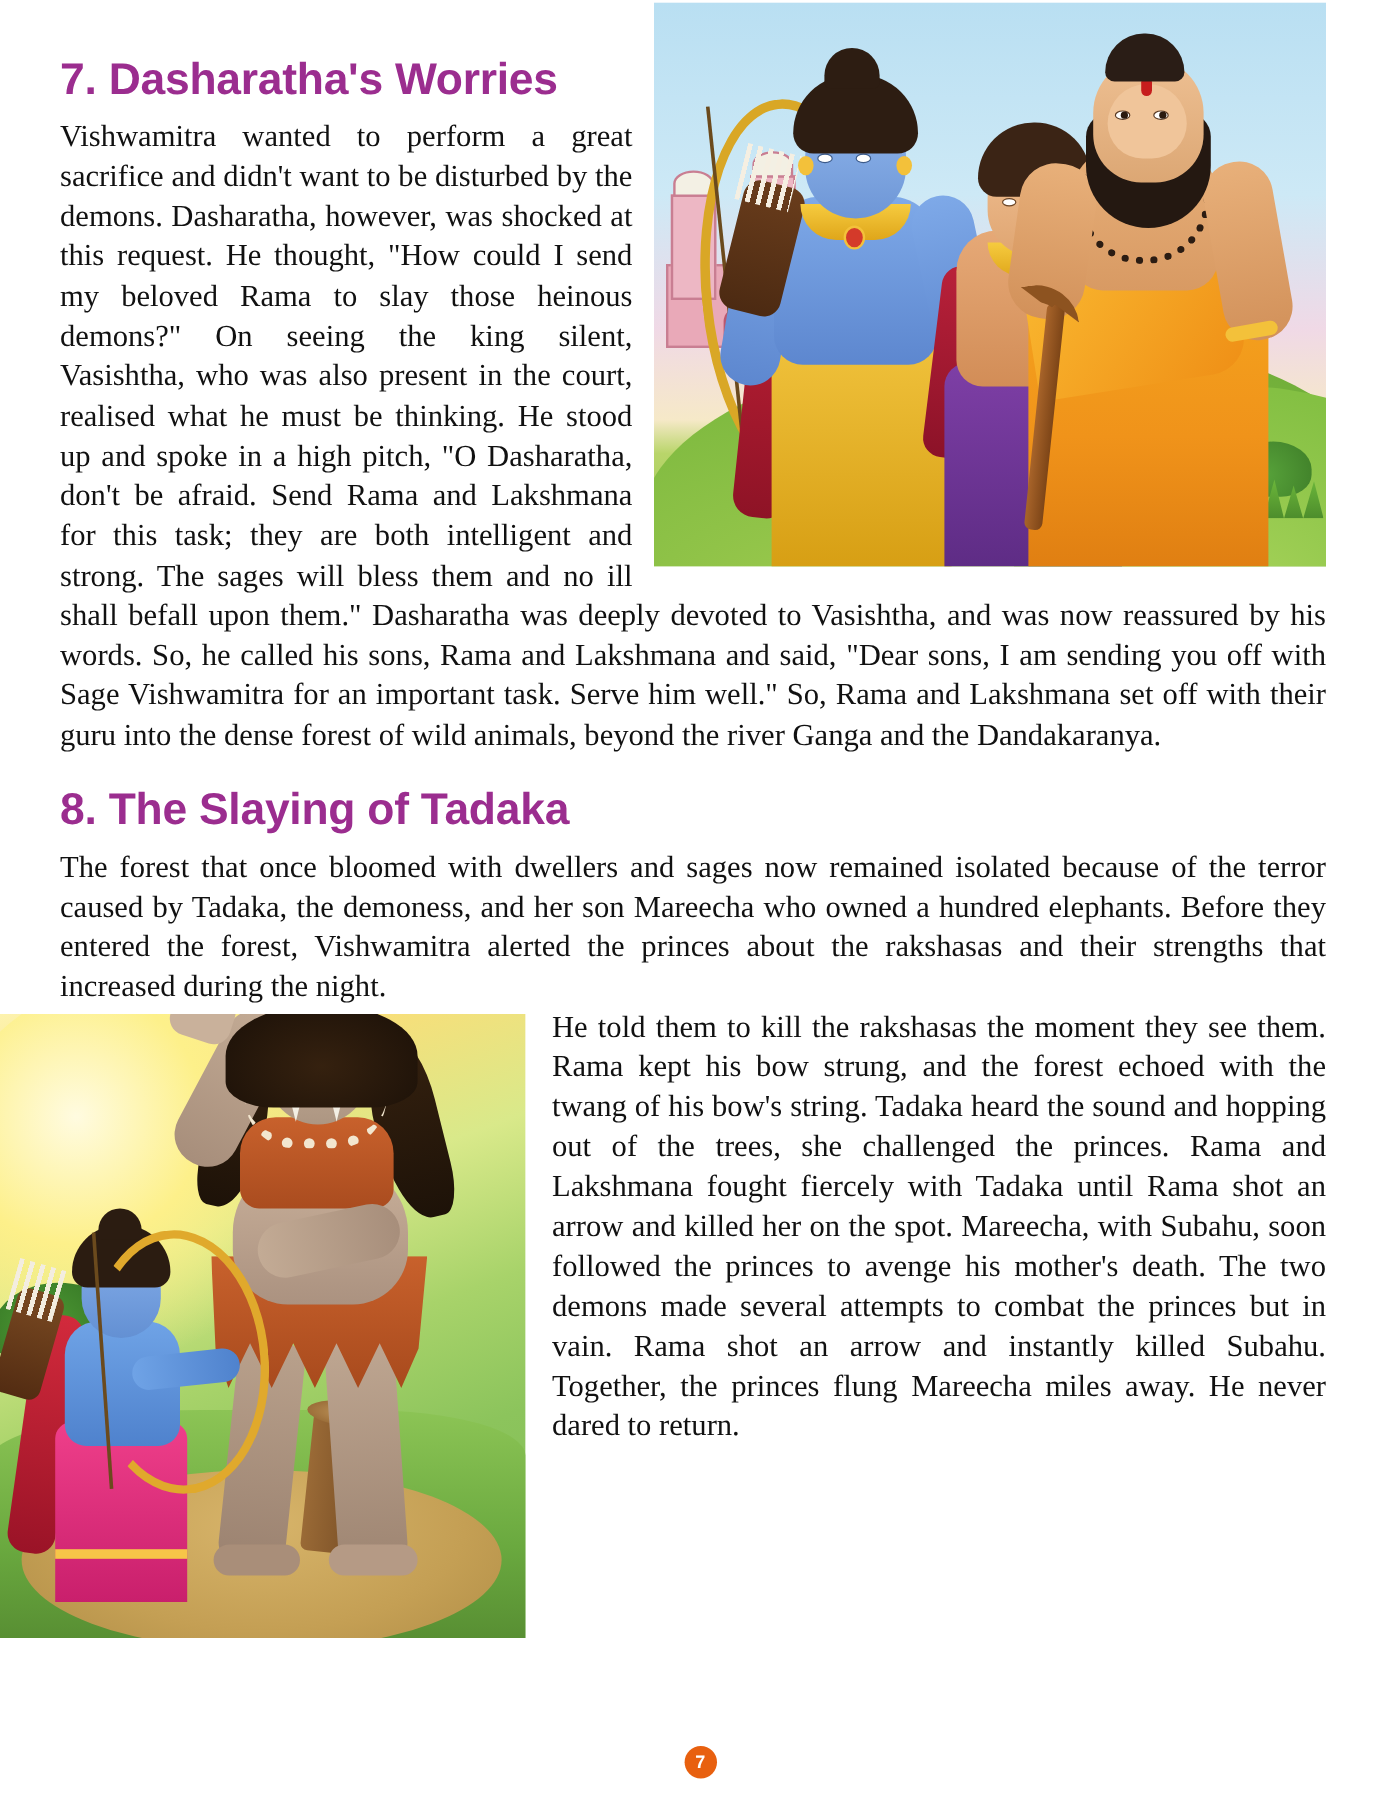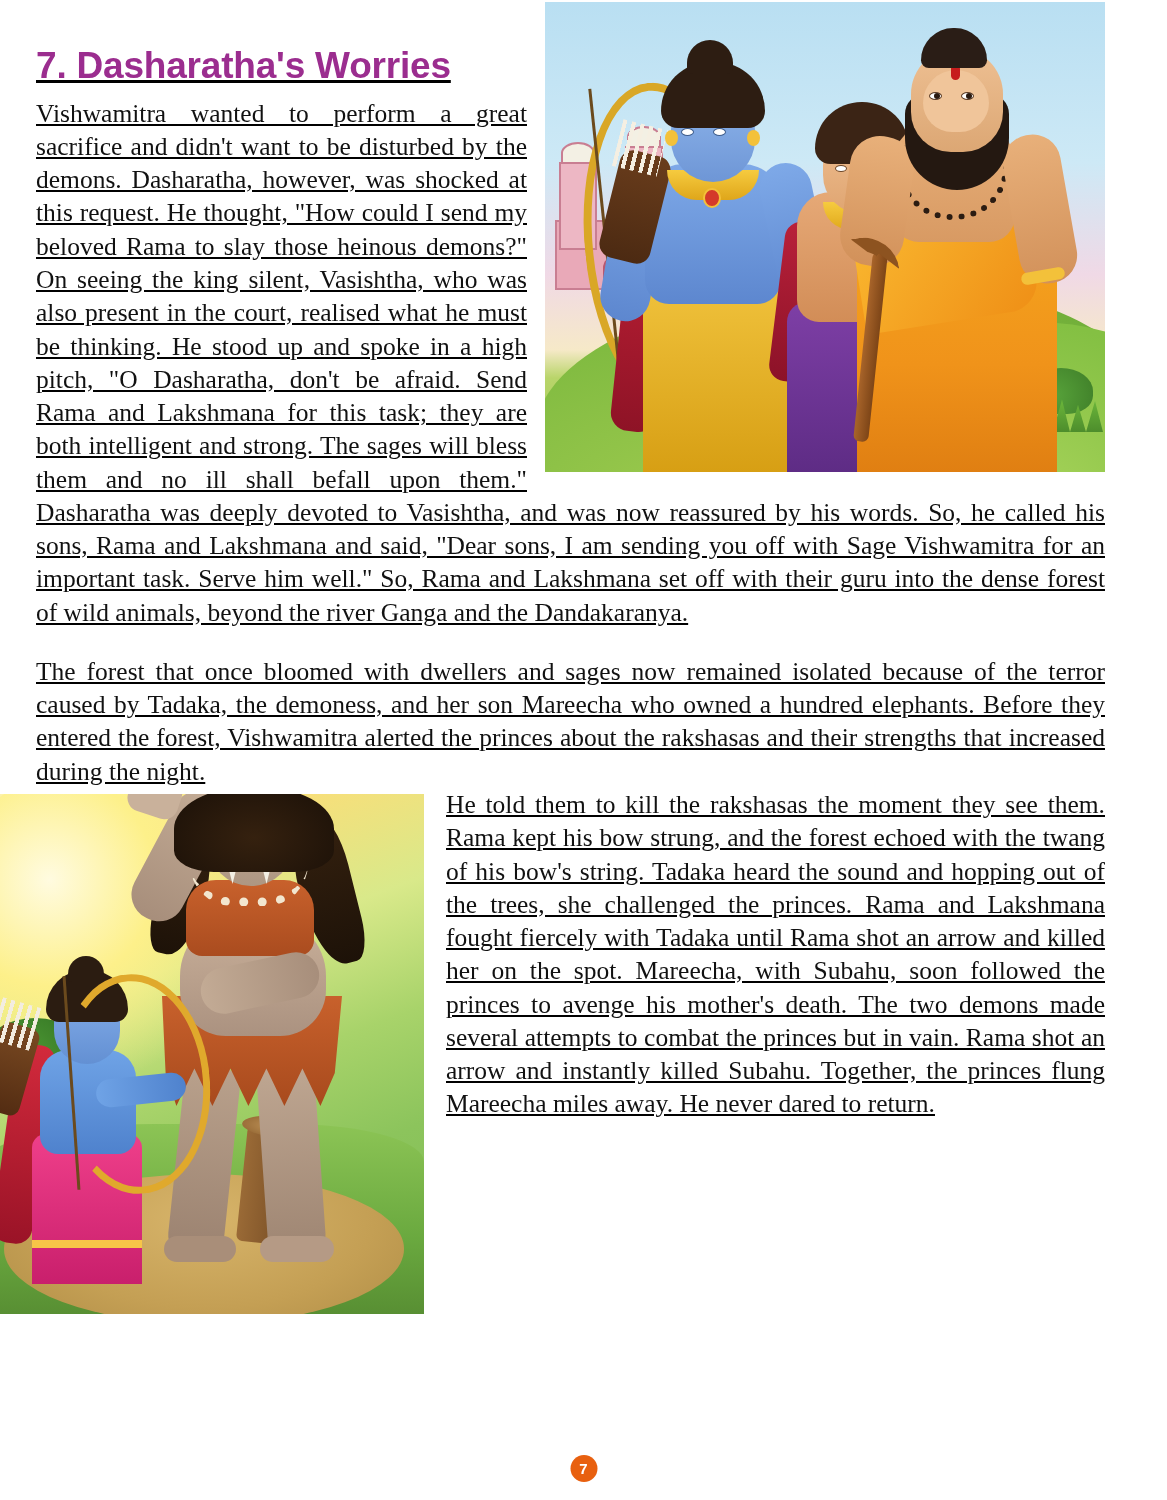--- a/index.html
+++ b/index.html
@@ -10,22 +10,21 @@
     background: #ffffff;
     font-family: "Liberation Serif", serif;
     position: relative;
     overflow: hidden;
   }
 
   .page {
     position: relative;
     width: 1167px;
     height: 1500px;
-    padding: 46px 62px 0 36px;
-    text-decoration: underline;
+    padding: 46px 62px 0 50px;
   }
 
   h2.section-title {
     font-family: "Liberation Sans", sans-serif;
     font-weight: bold;
     color: #9b2d8f;
     font-size: 37px;
     letter-spacing: -0.2px;
     margin: 0 0 10px 0;
     line-height: 1.1;
@@ -451,20 +450,21 @@
         <div class="tilak"></div>
         <div class="hairbun"></div>
       </div>
     </div>
 
     <h2 class="section-title">7. Dasharatha's Worries</h2>
     <p class="body-text">Vishwamitra wanted to perform a great sacrifice and didn't want to be disturbed by the demons. Dasharatha, however, was shocked at this request. He thought, "How could I send my beloved Rama to slay those heinous demons?" On seeing the king silent, Vasishtha, who was also present in the court, realised what he must be thinking. He stood up and spoke in a high pitch, "O Dasharatha, don't be afraid. Send Rama and Lakshmana for this task; they are both intelligent and strong. The sages will bless them and no ill shall befall upon them." Dasharatha was deeply devoted to Vasishtha, and was now reassured by his words. So, he called his sons, Rama and Lakshmana and said, "Dear sons, I am sending you off with Sage Vishwamitra for an important task. Serve him well." So, Rama and Lakshmana set off with their guru into the dense forest of wild animals, beyond the river Ganga and the Dandakaranya.</p>
   </section>
 
   <section class="sec8">
+    <h2 class="section-title">8. The Slaying of Tadaka</h2>
     <p class="body-text">The forest that once bloomed with dwellers and sages now remained isolated because of the terror caused by Tadaka, the demoness, and her son Mareecha who owned a hundred elephants. Before they entered the forest, Vishwamitra alerted the princes about the rakshasas and their strengths that increased during the night.</p>
 
     <div class="clearfix">
       <div class="illus-bottom">
         <div class="sky2"></div>
         <div class="sunburst"></div>
         <div class="ground2"></div>
         <div class="path2"></div>
 
         <div class="tree2">

